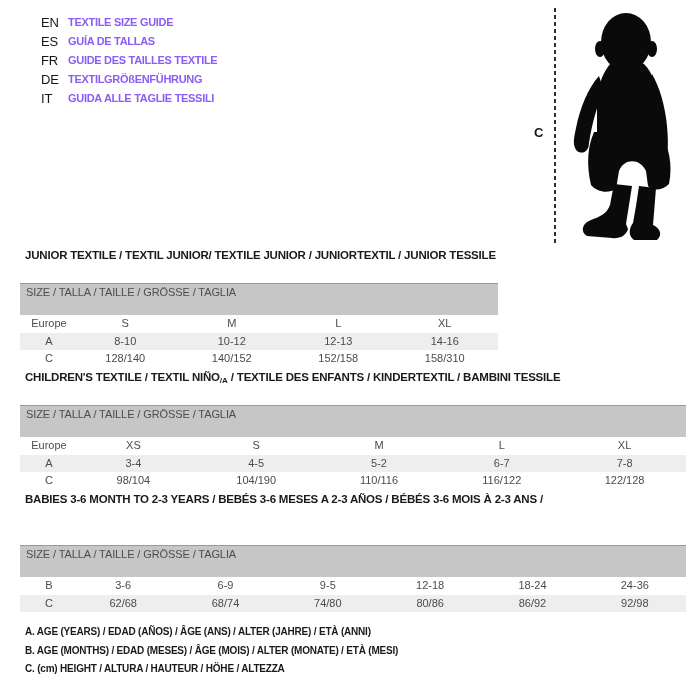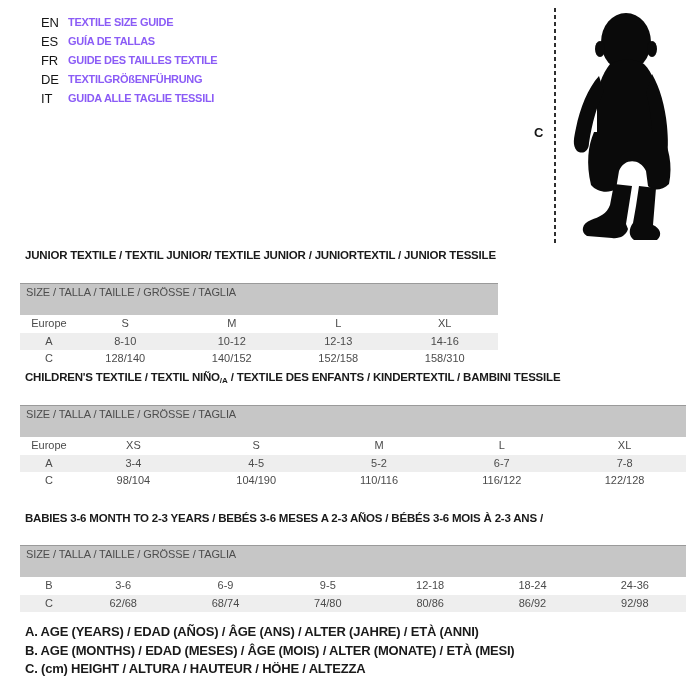--- a/index.html
+++ b/index.html
@@ -37,21 +37,21 @@
 
   
   .sec-title {
     position:absolute; left:25px;
     font-weight:bold; font-size:11.5px; letter-spacing:-0.2px; color:#1a1a1a;
     line-height:18px; white-space:nowrap;
   }
   .sec-title sub.nino { font-size:8px; vertical-align:-2px; letter-spacing:0; }
   #title-1 { top:246px; }
   #title-2 { top:368px; }
-  #title-3 { top:509px; }
+  #title-3 { top:490px; }
 
   
   .size-table { position:absolute; left:20px; font-size:11px; color:#4b4b4b; }
   #table-0 { top:283px; width:478px; }
   #table-1 { top:405px; width:666px; }
   #table-2 { top:545px; width:666px; }
   .size-bar {
     height:32px; line-height:17px;
     background:#c6c6c6;
     border-top:1px solid #9a9a9a;
@@ -61,21 +61,21 @@
     white-space:nowrap;
   }
   .trow { display:flex; height:17.5px; line-height:17.5px; }
   .trow.shaded { background:#eeeeee; }
   .tlabel { width:52px; padding-left:6px; text-align:center; color:#4b4b4b; }
   .tcell { flex:1; text-align:center; color:#4b4b4b; }
 
   
   .legend { position:absolute; left:25px; top:623px; }
   .legend-line {
-    font-weight:bold; font-size:13px; letter-spacing:-0.2px; color:#1a1a1a;
+    font-weight:bold; font-size:10px; letter-spacing:-0.2px; color:#1a1a1a;
     line-height:18.5px; white-space:nowrap;
   }
 </style>
 </head>
 <body>
 
 <div class="lang-list">
   <div class="lang-row">
     <span class="lang-code">EN</span>
     <span class="lang-label">TEXTILE SIZE GUIDE</span>

